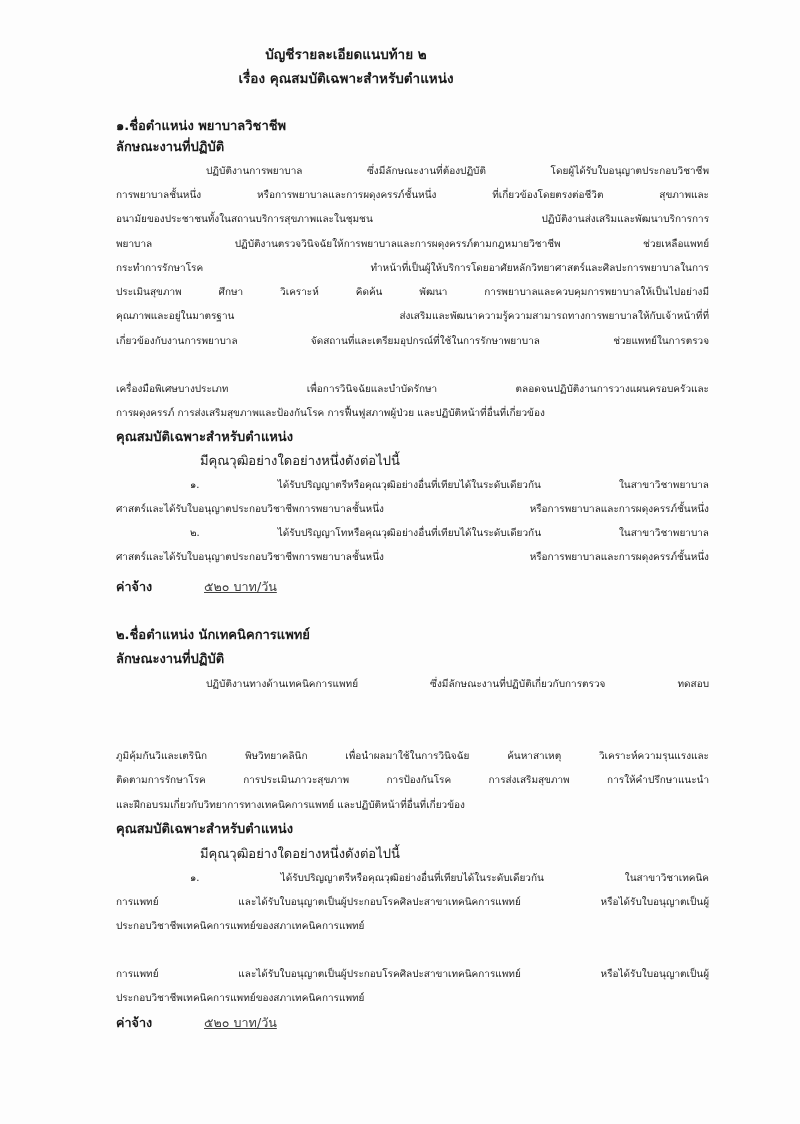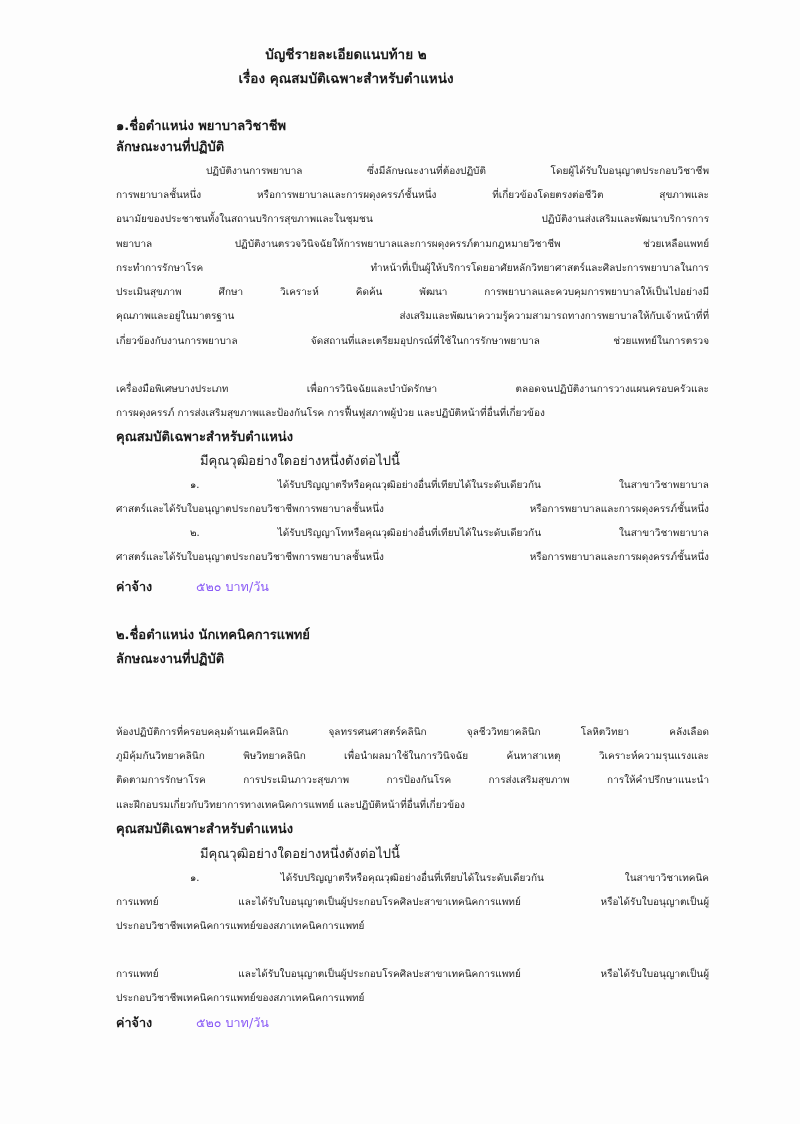--- a/index.html
+++ b/index.html
@@ -74,24 +74,25 @@
     }
     .wage-label {
       position: absolute;
       left: 116px;
       font-size: 12.6px;
       font-weight: bold;
       line-height: 18px;
     }
     .wage-value {
       position: absolute;
-      left: 196px;
+      left: 204px;
       font-size: 12.6px;
       line-height: 18px;
-      color: #8b5cf6;
+      color: #404040;
+      text-decoration: underline;
     }
   </style>
 </head>
 <body>
 
 <div class="page">
 
   <div class="title-block">
     <div>บัญชีรายละเอียดแนบท้าย ๒</div>
     <div>เรื่อง คุณสมบัติเฉพาะสำหรับตำแหน่ง</div>
@@ -118,22 +119,22 @@
   <div class="line just" style="top:500px">ศาสตร์และได้รับใบอนุญาตประกอบวิชาชีพการพยาบาลชั้นหนึ่ง หรือการพยาบาลและการผดุงครรภ์ชั้นหนึ่ง</div>
   <div class="line item-indent" style="top:524px">๒. ได้รับปริญญาโทหรือคุณวุฒิอย่างอื่นที่เทียบได้ในระดับเดียวกัน ในสาขาวิชาพยาบาล</div>
   <div class="line just" style="top:548px">ศาสตร์และได้รับใบอนุญาตประกอบวิชาชีพการพยาบาลชั้นหนึ่ง หรือการพยาบาลและการผดุงครรภ์ชั้นหนึ่ง</div>
 
   <div class="wage-label" style="top:578px">ค่าจ้าง</div>
   <div class="wage-value" style="top:578px">๕๒๐ บาท/วัน</div>
 
   <div class="line heading" style="top:626px">๒.ชื่อตำแหน่ง นักเทคนิคการแพทย์</div>
   <div class="line heading" style="top:650px">ลักษณะงานที่ปฏิบัติ</div>
 
-  <div class="line just" style="top:723px">ห้องปฏิบัติการที่ครอบคลุมด้านเคมีคลินิก จุลทรรศนศาสตร์คลินิก จุลชีววิทยาคลินิก โลหิตวิทยา คลังเลือด</div>
-  <div class="line just" style="top:747px">ภูมิคุ้มกันวิทยาคลินิก พิษวิทยาคลินิก เพื่อนำผลมาใช้ในการวินิจฉัย ค้นหาสาเหตุ วิเคราะห์ความรุนแรงและ</div>
+  <div class="line just-indent" style="top:675px">ปฏิบัติงานทางด้านเทคนิคการแพทย์ ซึ่งมีลักษณะงานที่ปฏิบัติเกี่ยวกับการตรวจ ทดสอบ</div>
+  <div class="line just" style="top:747px">ภูมิคุ้มกันวิและเตรินิก พิษวิทยาคลินิก เพื่อนำผลมาใช้ในการวินิจฉัย ค้นหาสาเหตุ วิเคราะห์ความรุนแรงและ</div>
   <div class="line just" style="top:771px">ติดตามการรักษาโรค การประเมินภาวะสุขภาพ การป้องกันโรค การส่งเสริมสุขภาพ การให้คำปรึกษาแนะนำ</div>
   <div class="line last" style="top:796px">และฝึกอบรมเกี่ยวกับวิทยาการทางเทคนิคการแพทย์ และปฏิบัติหน้าที่อื่นที่เกี่ยวข้อง</div>
 
   <div class="line heading" style="top:820px">คุณสมบัติเฉพาะสำหรับตำแหน่ง</div>
   <div class="sub-indent" style="top:845px">มีคุณวุฒิอย่างใดอย่างหนึ่งดังต่อไปนี้</div>
 
   <div class="line item-indent" style="top:869px">๑. ได้รับปริญญาตรีหรือคุณวุฒิอย่างอื่นที่เทียบได้ในระดับเดียวกัน ในสาขาวิชาเทคนิค</div>
   <div class="line just" style="top:893px">การแพทย์ และได้รับใบอนุญาตเป็นผู้ประกอบโรคศิลปะสาขาเทคนิคการแพทย์ หรือได้รับใบอนุญาตเป็นผู้</div>
   <div class="line last" style="top:917px">ประกอบวิชาชีพเทคนิคการแพทย์ของสภาเทคนิคการแพทย์</div>
 

